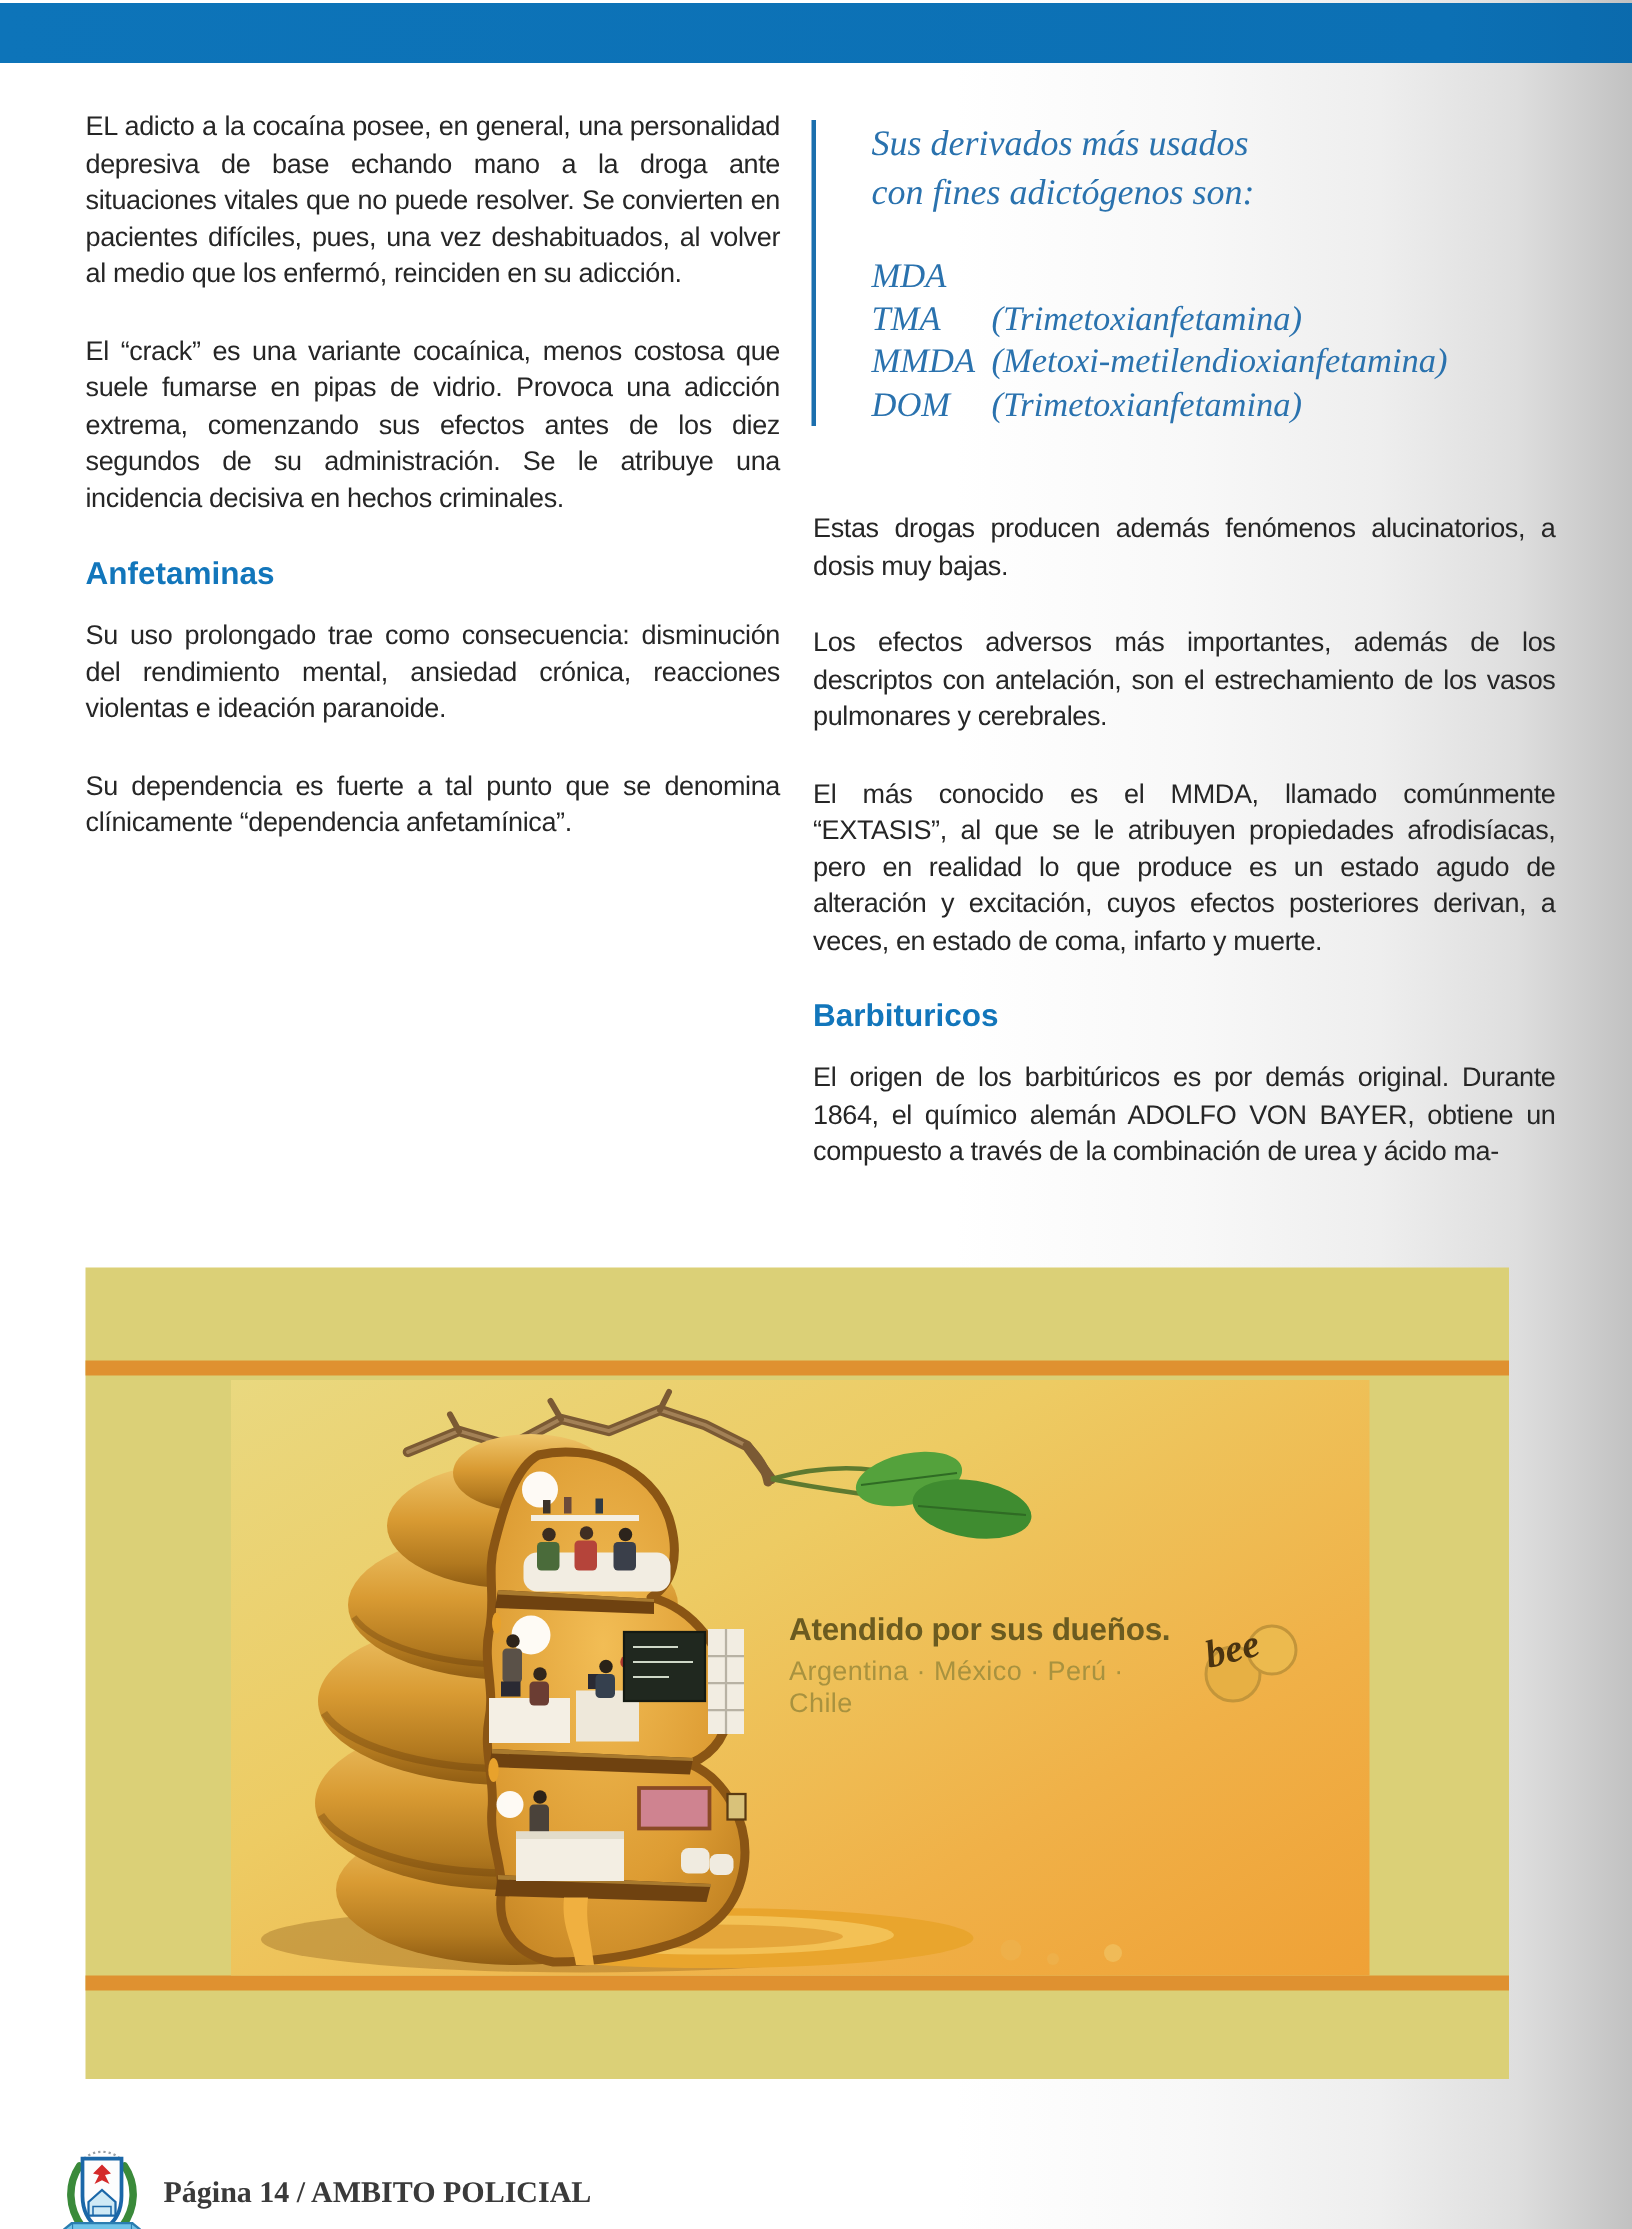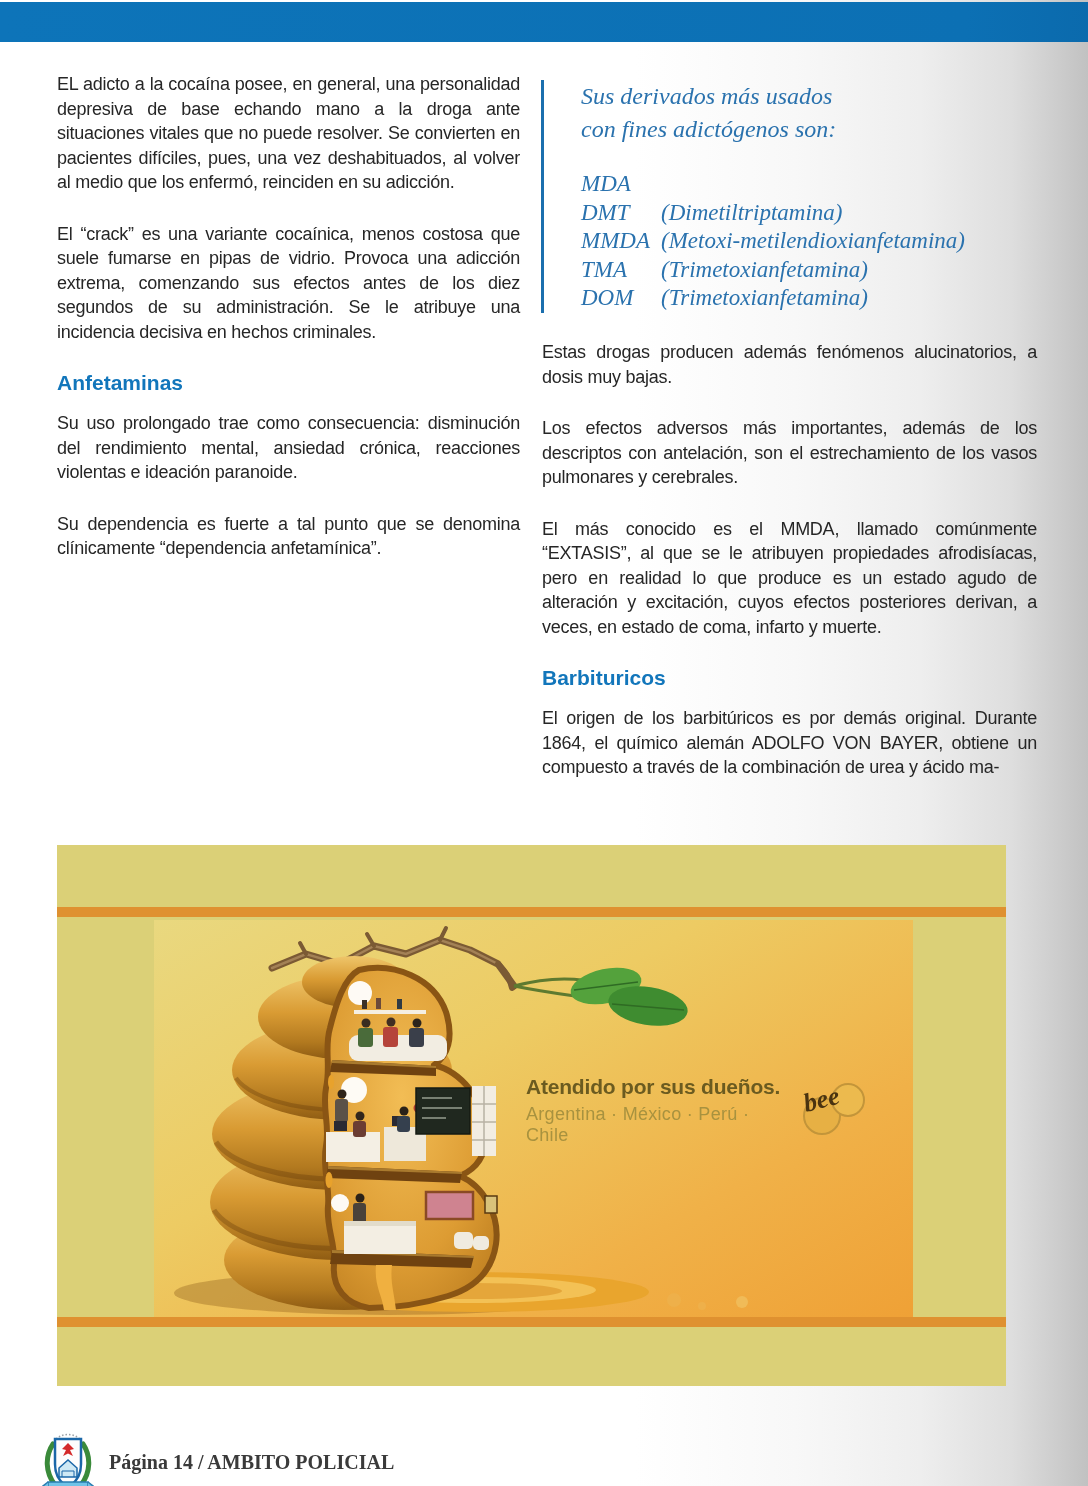--- a/index.html
+++ b/index.html
@@ -56,30 +56,26 @@
 
   <aside class="derivatives">
     <p class="deriv-intro">
       <span>Sus derivados más usados</span><br>
       <span>con fines adictógenos son:</span>
     </p>
     <div class="deriv-row">
       <span>MDA</span>
     </div>
     <div class="deriv-row">
-      <span>DMT</span>
-      <span>(Dimetiltriptamina)</span>
+      <span>TMA</span>
+      <span>(Trimetoxianfetamina)</span>
     </div>
     <div class="deriv-row">
       <span>MMDA</span>
       <span>(Metoxi-metilendioxianfetamina)</span>
-    </div>
-    <div class="deriv-row">
-      <span>TMA</span>
-      <span>(Trimetoxianfetamina)</span>
     </div>
     <div class="deriv-row">
       <span>DOM</span>
       <span>(Trimetoxianfetamina)</span>
     </div>
   </aside>
 
   <section class="col col-right">
     <p class="body">Estas drogas producen además fenómenos alucinatorios, a dosis muy bajas.</p>
     <p class="body">Los efectos adversos más importantes, además de los descriptos con antelación, son el estrechamiento de los vasos pulmonares y cerebrales.</p>

